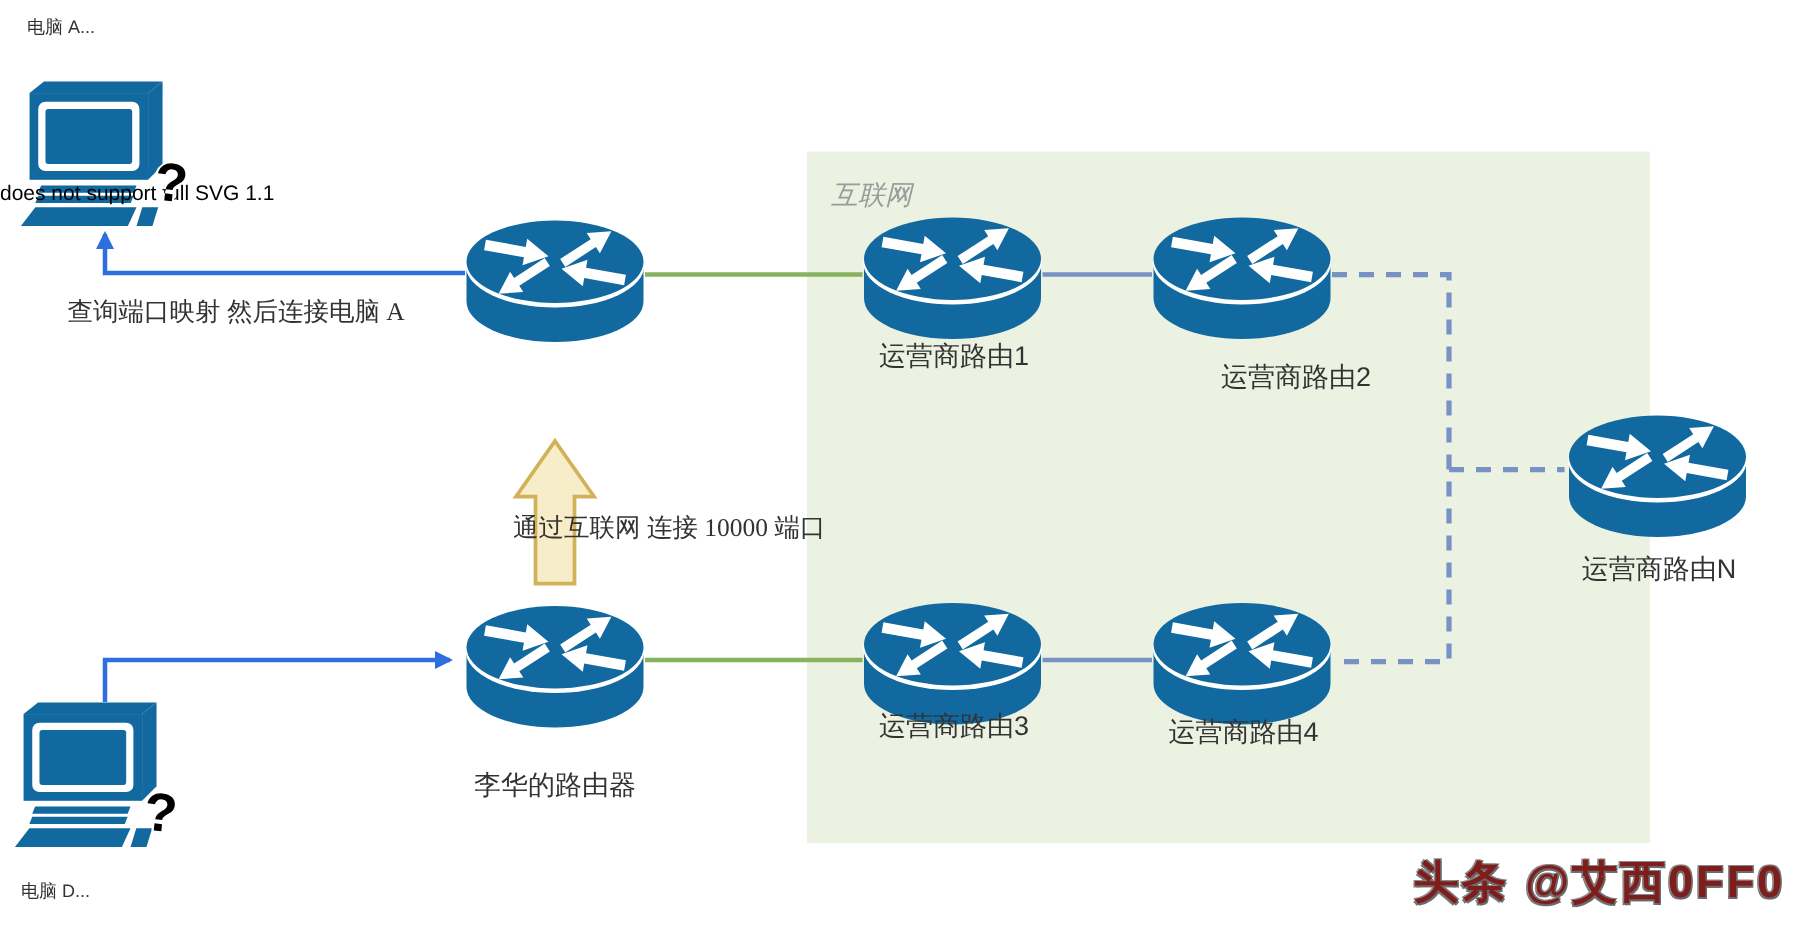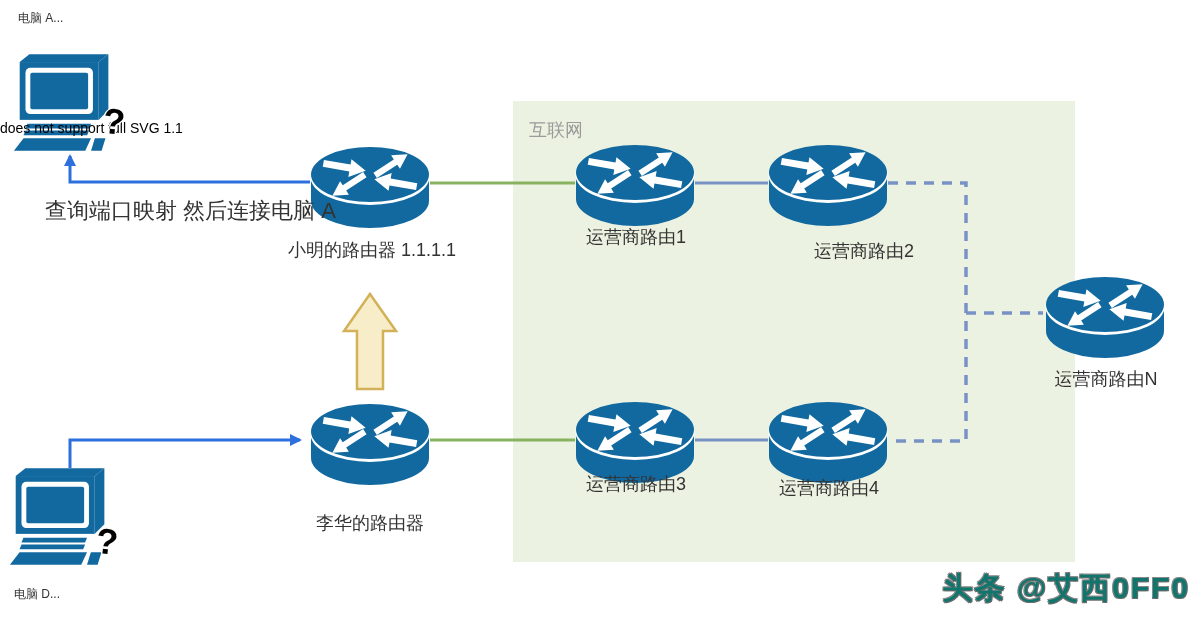--- a/index.html
+++ b/index.html
@@ -1,22 +1,23 @@
 <!DOCTYPE html>
 <html style="--router_blue: #11699f; --box_green: #ecf2e1; --line_green: #87b25f; --line_gray_blue: #7892c6; --arrow_blue: #2e6fde; --yellow_fill: #f8edc9; --yellow_stroke: #d2b158; --label_text: #333333; --internet_label_gray: #9b9b9b;"><head>
 <meta charset="utf-8">
 <style>
   html,body{margin:0;padding:0;background:#fff;}
   .canvas{
     position:relative;width:1200px;height:622px;overflow:hidden;background:#ffffff;
     font-family:"Liberation Sans","DejaVu Sans",sans-serif;
   }
   .internet-box{
-    position:absolute;left:513px;top:101px;width:562px;height:461px;
+    position:absolute;left:538px;top:101px;width:562px;height:461px;
     background:var(--box_green,#ecf2e1);
+    font-style:italic;
   }
   .internet-label{
     position:absolute;left:16px;top:17px;font-size:18px;
     color:var(--internet_label_gray,#9b9b9b);white-space:nowrap;
   }
   svg.connectors{position:absolute;left:0;top:0;width:1200px;height:622px;}
   .edge{fill:none;stroke-width:3px;}
   .edge.blue{stroke:var(--arrow_blue,#2e6fde);}
   .edge.green{stroke:var(--line_green,#87b25f);}
   .edge.gray{stroke:var(--line_gray_blue,#7892c6);}
@@ -33,36 +34,37 @@
   .computer{width:106px;height:102px;}
   .nlabel{
     position:absolute;transform:translateX(-50%);white-space:nowrap;
     font-size:18px;color:var(--label_text,#333333);
   }
   .clabel{
     position:absolute;white-space:nowrap;font-size:12px;
     color:var(--label_text,#333333);
   }
   .elabel{
-    position:absolute;white-space:nowrap;font-size:22px;
+    position:absolute;white-space:nowrap;font-size:17px;
     color:var(--label_text,#333333);
+    font-family:Liberation Serif, serif;
   }
   .fallback-text{
     position:absolute;left:0;top:120px;font-size:14px;color:#000;
     white-space:nowrap;
   }
   .qmark{
     position:absolute;font-size:36px;font-weight:800;color:#000;
     line-height:1;
     text-shadow:-1.5px 0 #fff,1.5px 0 #fff,0 -1.5px #fff,0 1.5px #fff;
     transform:rotate(6deg);
   }
   .watermark{
     position:absolute;right:10px;top:568px;font-size:30px;font-weight:bold;
-    color:#0f766e;letter-spacing:2px;white-space:nowrap;
+    color:#7f1d1d;letter-spacing:2px;white-space:nowrap;
     text-shadow:1px 1px 0 #6a6a6a,-1px -1px 0 #8a8a8a,1px -1px 0 #777,-1px 1px 0 #777;
   }
 </style>
 </head>
 <body>
 
 <div class="canvas">
 
   <div class="internet-box">
     <span class="internet-label">互联网</span>
@@ -209,28 +211,28 @@
           <path d="M-21 -3.5 H6 V-9 L22 0 L6 9 V3.5 H-21 Z" transform="translate(34,21) rotate(10)"></path>
           <path d="M-21 -3.5 H6 V-9 L22 0 L6 9 V3.5 H-21 Z" transform="translate(81,19) rotate(-33) scale(0.9)"></path>
           <path d="M-21 -3.5 H6 V-9 L22 0 L6 9 V3.5 H-21 Z" transform="translate(39,39) rotate(147) scale(0.9)"></path>
           <path d="M-21 -3.5 H6 V-9 L22 0 L6 9 V3.5 H-21 Z" transform="translate(86,37) rotate(190)"></path>
         </g>
       </svg>
     </div>
 
   <div class="clabel" style="left:18px;top:10px">电脑 A...</div>
   <div class="clabel" style="left:14px;top:586px">电脑 D...</div>
-  <div class="nlabel" style="left:372px;top:238px">小明的路由器 1.1.1.1</div>
   <div class="nlabel" style="left:370px;top:511px">李华的路由器</div>
   <div class="nlabel" style="left:636px;top:225px">运营商路由1</div>
   <div class="nlabel" style="left:864px;top:239px">运营商路由2</div>
   <div class="nlabel" style="left:636px;top:472px">运营商路由3</div>
   <div class="nlabel" style="left:829px;top:476px">运营商路由4</div>
   <div class="nlabel" style="left:1106px;top:367px">运营商路由N</div>
 
   <div class="elabel" style="left:45px;top:196px">查询端口映射 然后连接电脑 A</div>
+  <div class="elabel" style="left:342px;top:340px">通过互联网 连接 10000 端口</div>
 
   <div class="fallback-text">does not support full SVG 1.1</div>
   <div class="qmark" style="left:103px;top:104px">?</div>
   <div class="qmark" style="left:96px;top:524px">?</div>
 
   <div class="watermark">头条 @艾西0FF0</div>
 </div>
 
 </body></html>

